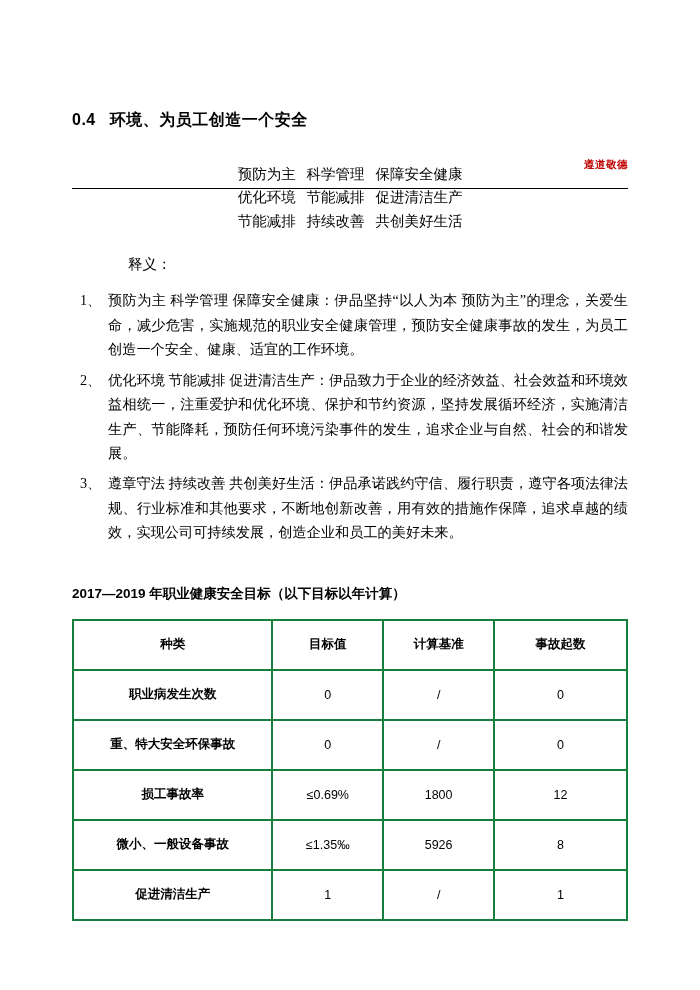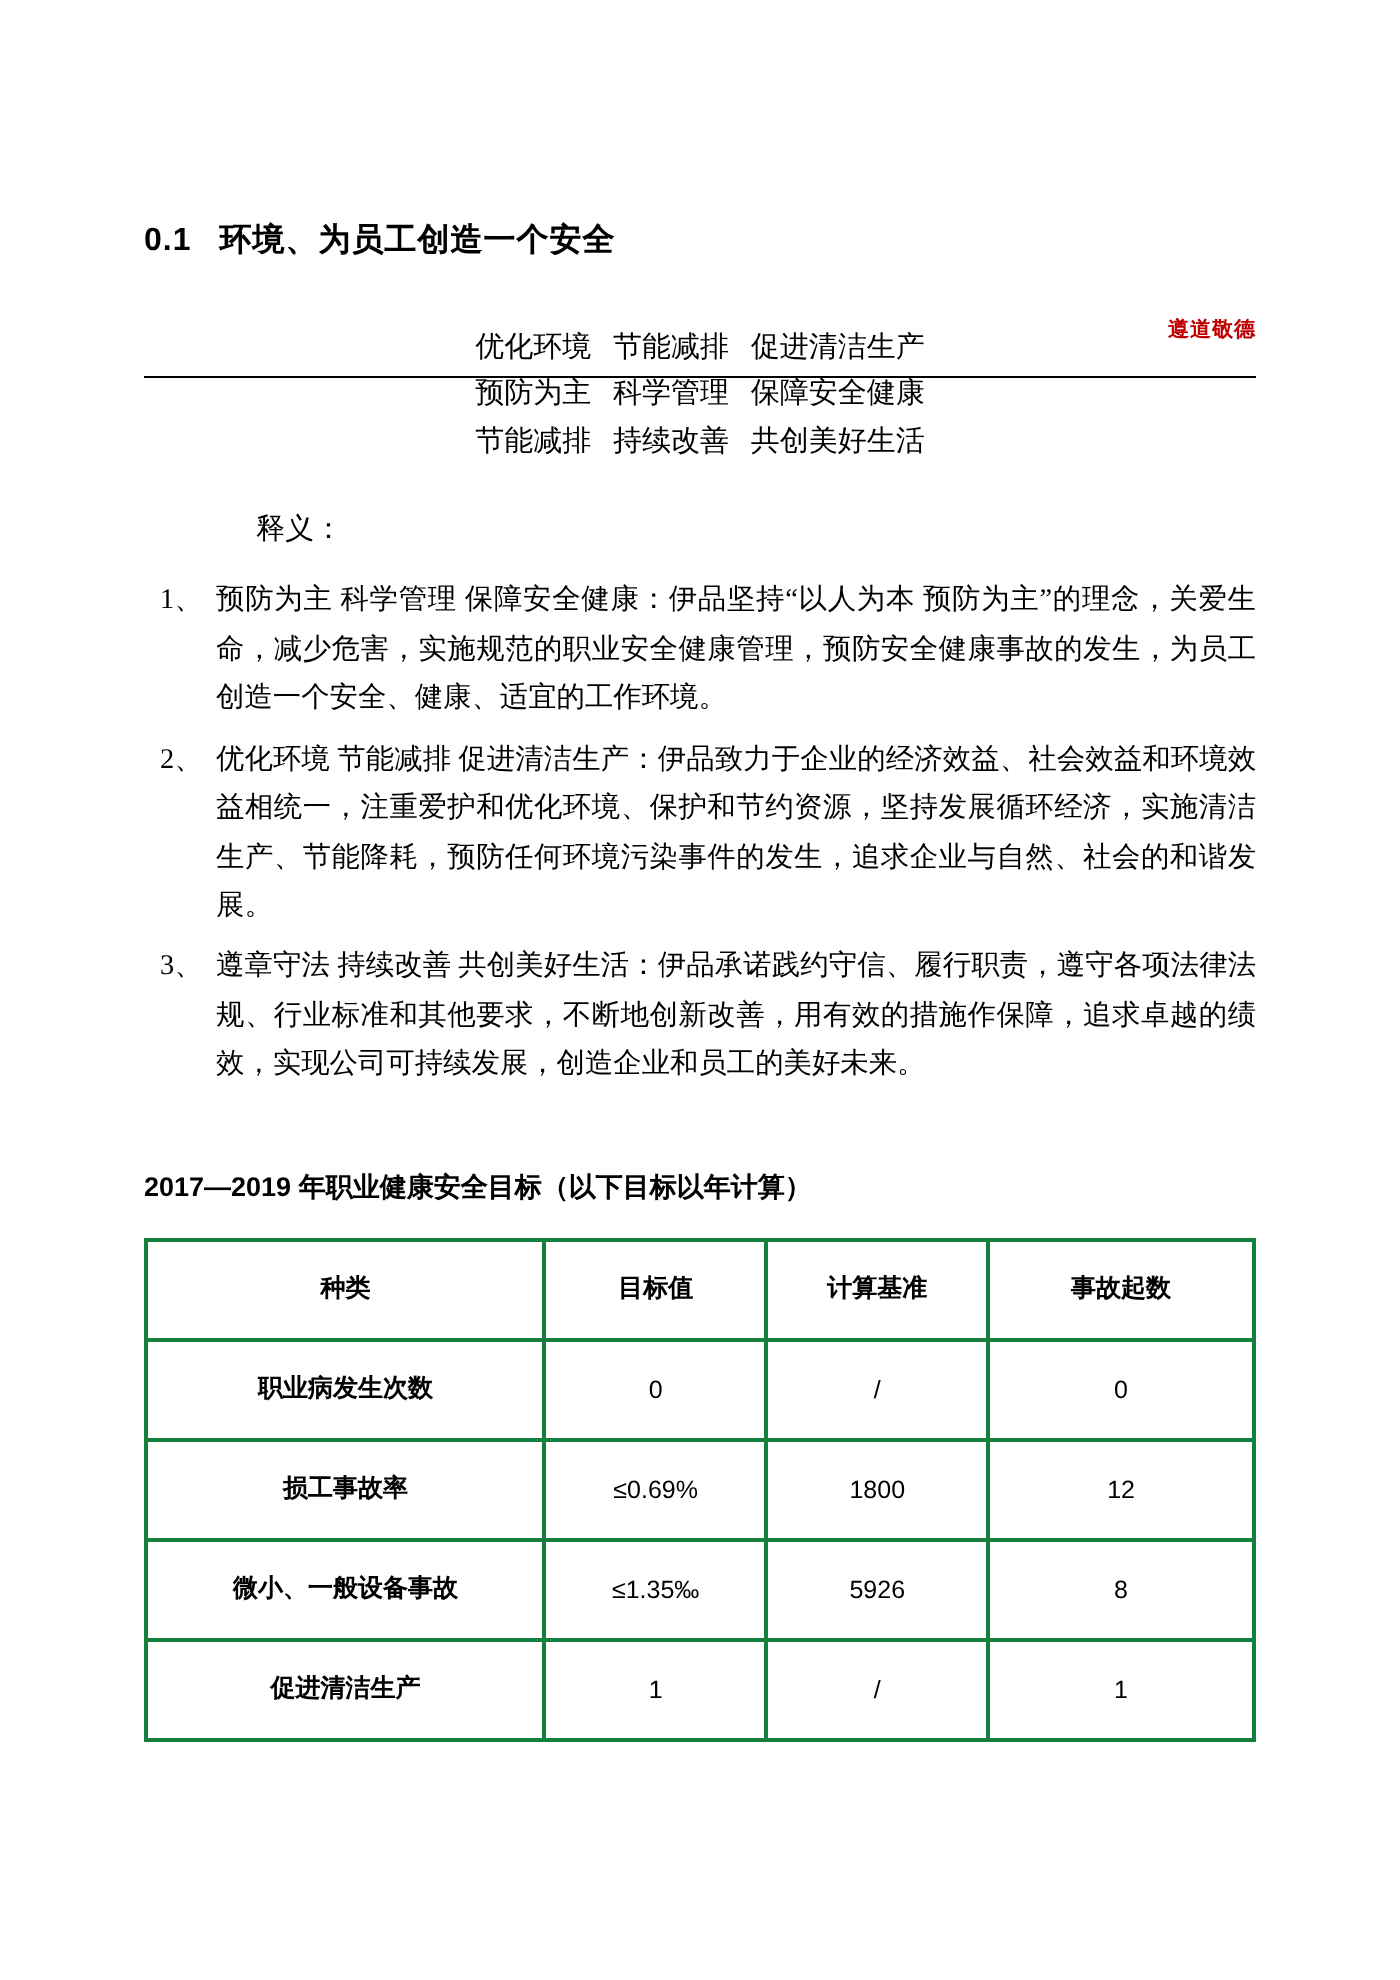--- a/index.html
+++ b/index.html
@@ -118,26 +118,26 @@
 </style>
 </head>
 <body>
 
 <div class="page">
 
   <div class="header-note">遵道敬德</div>
   <div class="header-rule"></div>
 
   <div class="section-title">
-    <span class="num">0.1</span><span>环境、为员工创造一个安全</span>
+    <span class="num">0.4</span><span>环境、为员工创造一个安全</span>
   </div>
 
   <div class="policy-block">
+    <div class="policy-line">预防为主   科学管理   保障安全健康</div>
     <div class="policy-line">优化环境   节能减排   促进清洁生产</div>
-    <div class="policy-line">预防为主   科学管理   保障安全健康</div>
     <div class="policy-line">节能减排   持续改善   共创美好生活</div>
   </div>
 
   <div class="explain-label">释义：</div>
 
   <ol class="items">
     <li>
       <span class="marker">1、</span><span>预防为主   科学管理   保障安全健康：伊品坚持“以人为本   预防为主”的理念，关爱生命，减少危害，实施规范的职业安全健康管理，预防安全健康事故的发生，为员工创造一个安全、健康、适宜的工作环境。</span>
     </li>
     <li>
@@ -166,20 +166,26 @@
       </tr>
     </thead>
     <tbody>
       <tr>
         <td class="name">职业病发生次数</td>
         <td>0</td>
         <td>/</td>
         <td>0</td>
       </tr>
       <tr>
+        <td class="name">重、特大安全环保事故</td>
+        <td>0</td>
+        <td>/</td>
+        <td>0</td>
+      </tr>
+      <tr>
         <td class="name">损工事故率</td>
         <td>≤0.69%</td>
         <td>1800</td>
         <td>12</td>
       </tr>
       <tr>
         <td class="name">微小、一般设备事故</td>
         <td>≤1.35‰</td>
         <td>5926</td>
         <td>8</td>

